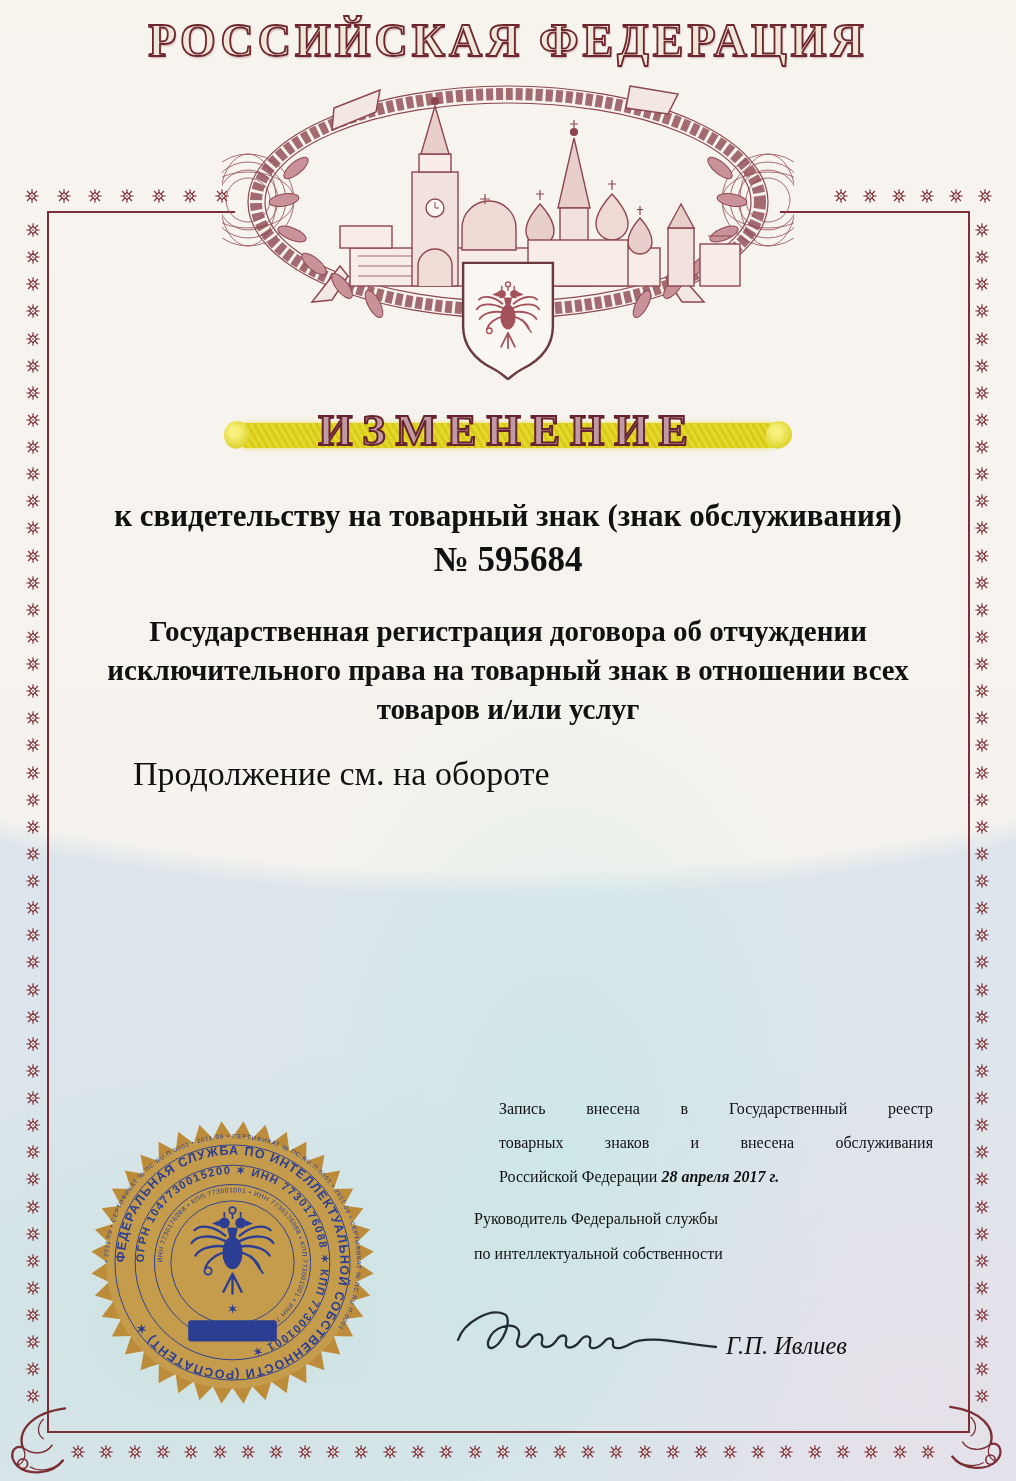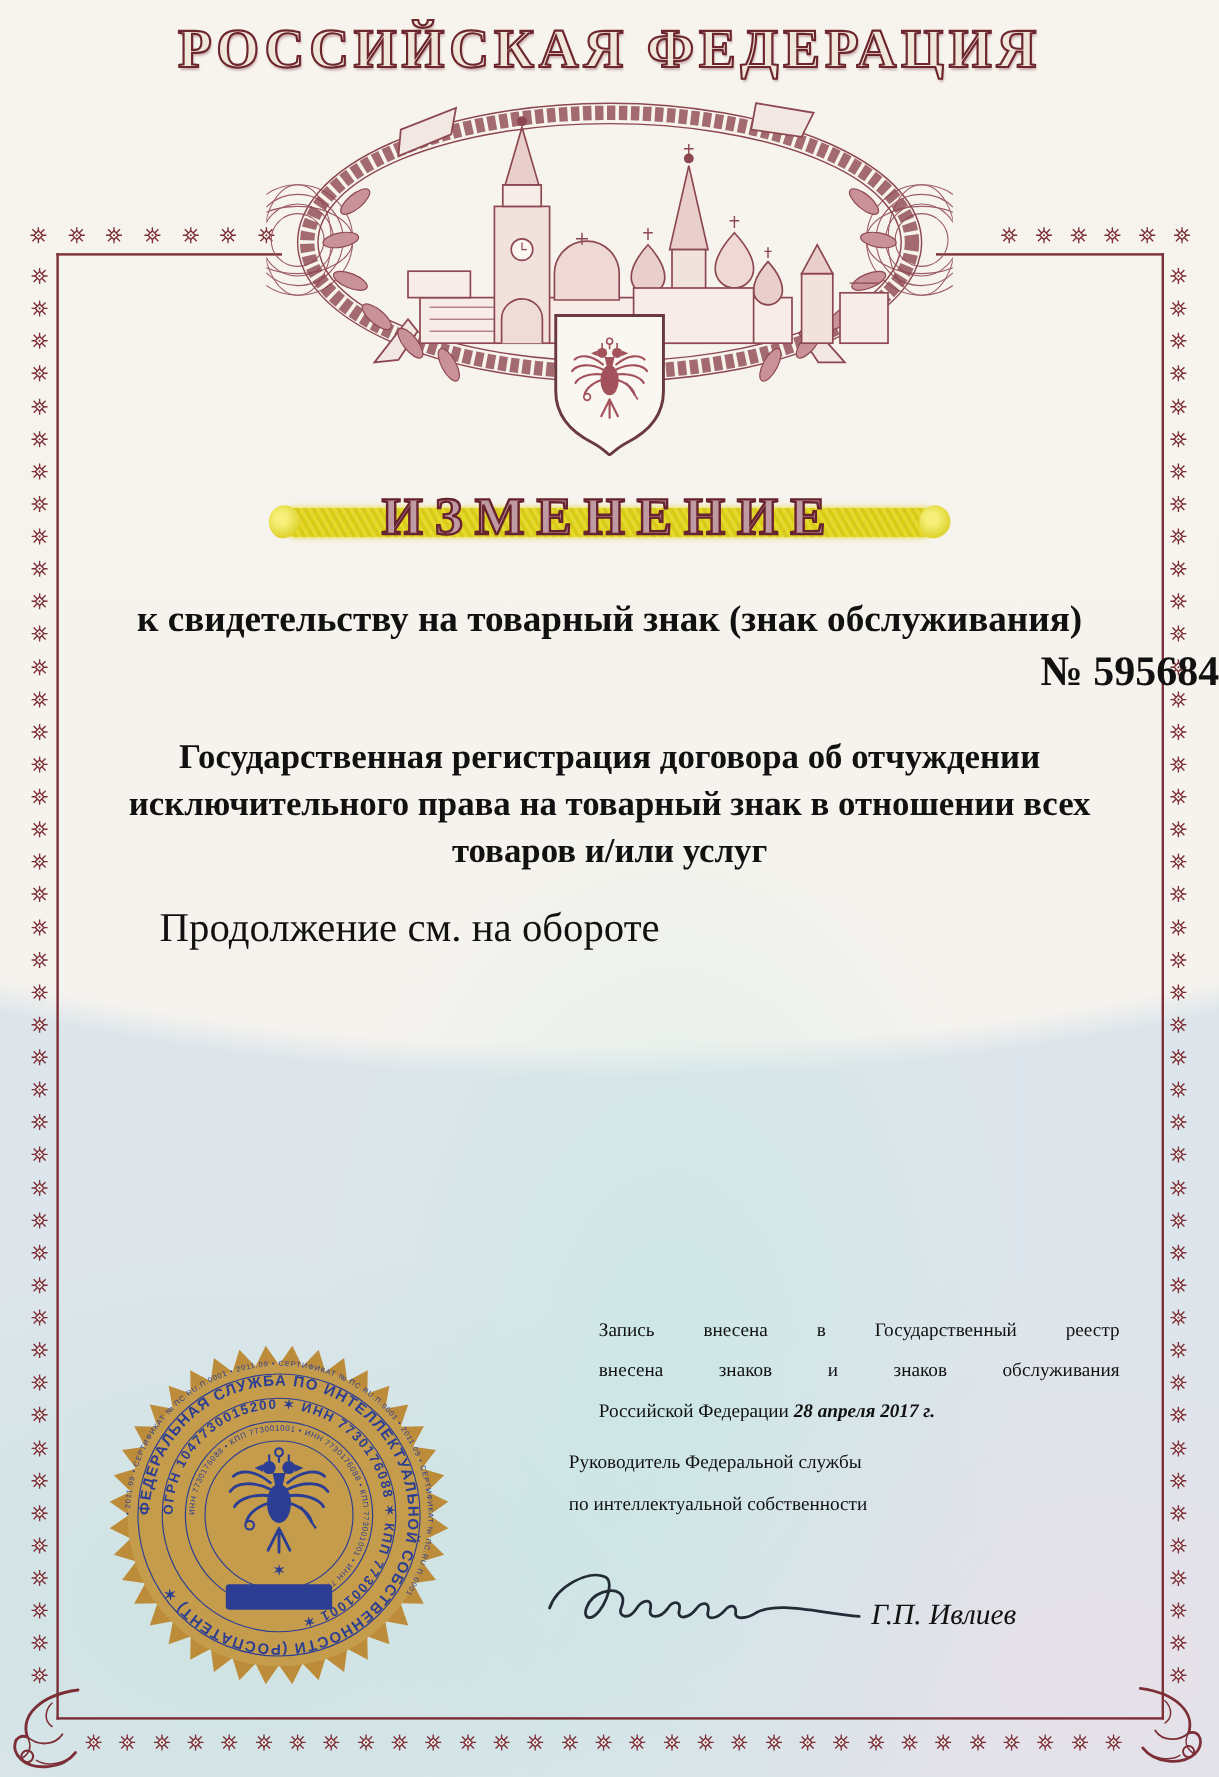--- a/index.html
+++ b/index.html
@@ -58,21 +58,21 @@
   }
   .band::before{left:-18px;}
   .band::after{right:-18px;}
   .title-text{
     position:absolute;inset:0;text-align:center;
     font-size:44px;line-height:78px;font-weight:bold;letter-spacing:10px;
     color:#c09aa2;-webkit-text-stroke:2px #67232e;
   }
   
   .subtitle{position:absolute;left:0;right:0;top:498px;text-align:center;font-size:31px;font-weight:bold;}
-  .cert-number{position:absolute;left:0;right:0;top:540px;text-align:right;font-size:35px;font-weight:bold;}
+  .cert-number{position:absolute;left:0;right:0;top:540px;text-align:center;font-size:35px;font-weight:bold;}
   .statement{position:absolute;left:0;right:0;top:612px;text-align:center;font-size:29px;font-weight:bold;line-height:39px;}
   .continuation{position:absolute;left:133px;top:755px;font-size:34px;}
   .registry{position:absolute;left:499px;top:1092px;width:434px;font-size:16px;line-height:33.8px;}
   .registry .just{text-align:justify;text-align-last:justify;}
   .registry .date{font-weight:bold;font-style:italic;}
   .officer{position:absolute;left:474px;top:1201px;font-size:16px;line-height:35px;}
   .sig{position:absolute;left:450px;top:1302px;width:275px;height:68px;}
   .signer{position:absolute;left:726px;top:1332px;font-size:24.5px;font-style:italic;text-align:right;}
   
   .seal{position:absolute;left:88px;top:1118px;width:289px;height:289px;}
@@ -659,21 +659,21 @@
   <div class="statement">
     <div>Государственная регистрация договора об отчуждении</div>
     <div>исключительного права на товарный знак в отношении всех</div>
     <div>товаров и/или услуг</div>
   </div>
 
   <div class="continuation">Продолжение см. на обороте</div>
 
   <div class="registry">
     <div class="just">Запись внесена в Государственный реестр</div>
-    <div class="just">внесена знаков и знаков обслуживания</div>
+    <div class="just">товарных знаков и внесена обслуживания</div>
     <div>
       <span>Российской Федерации</span>
       <span class="date">28 апреля 2017 г.</span>
     </div>
   </div>
 
   <div class="officer">
     <div>Руководитель Федеральной службы</div>
     <div>по интеллектуальной собственности</div>
   </div>

